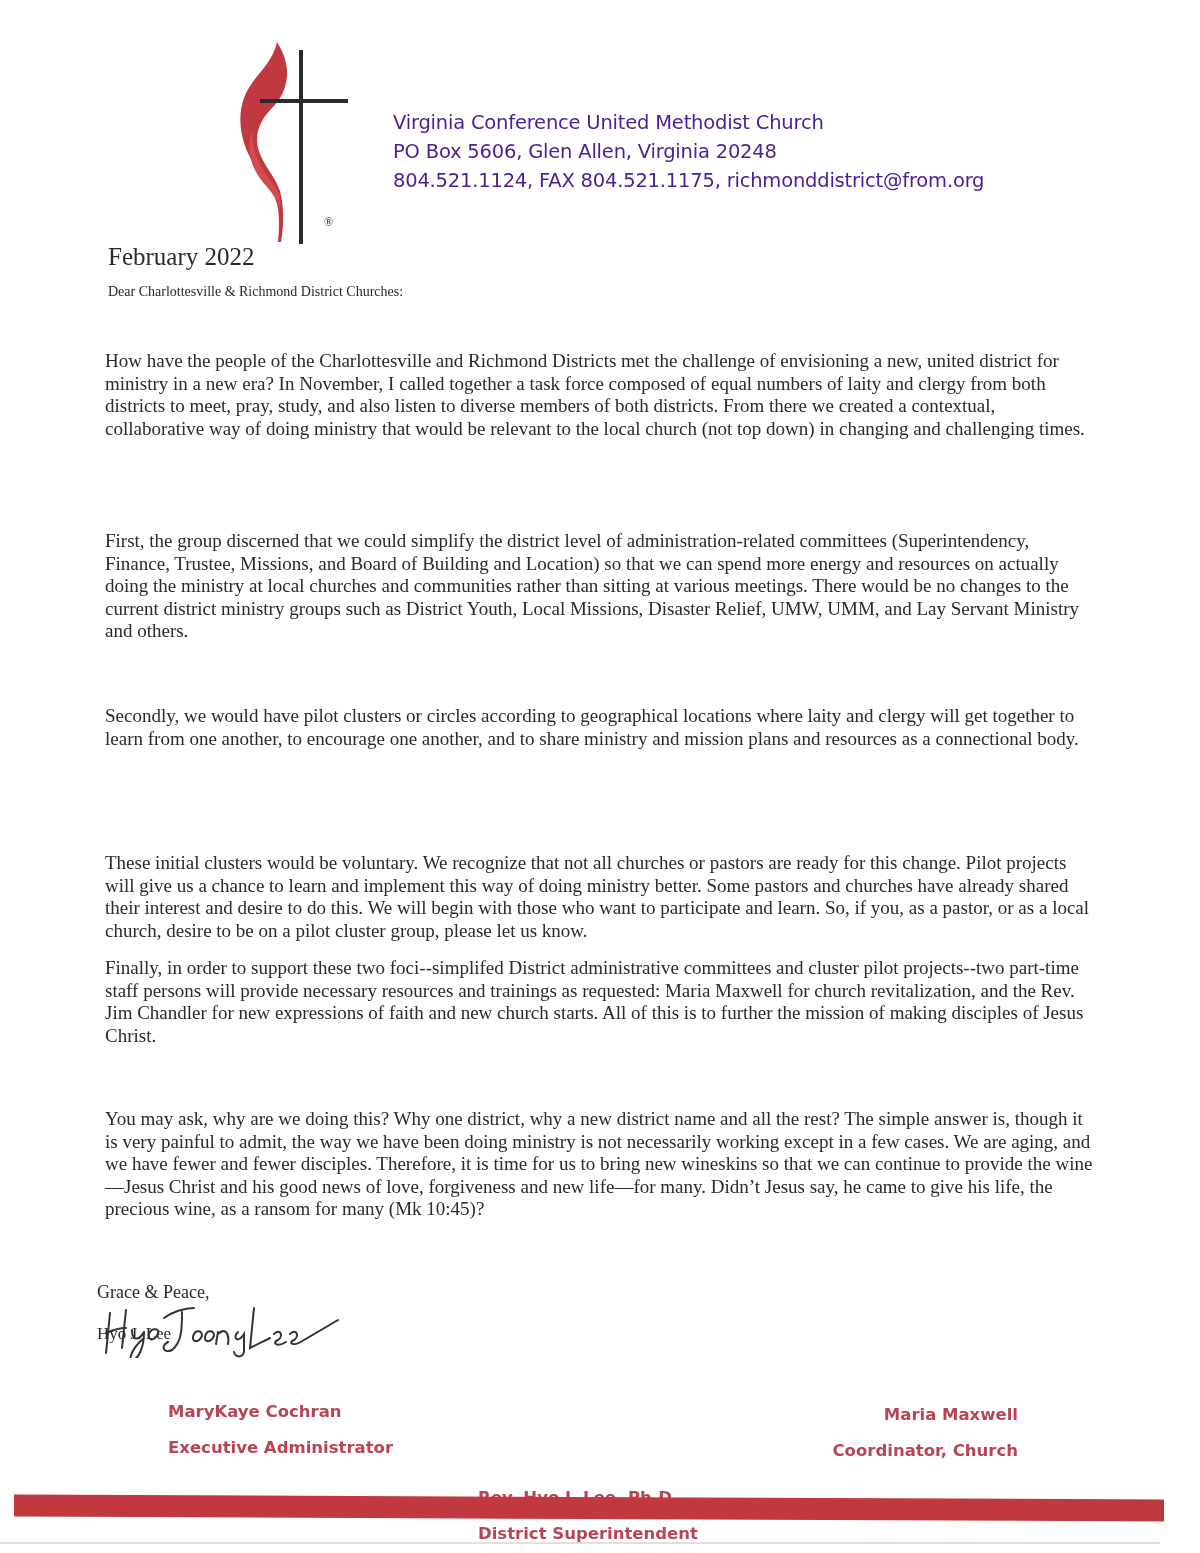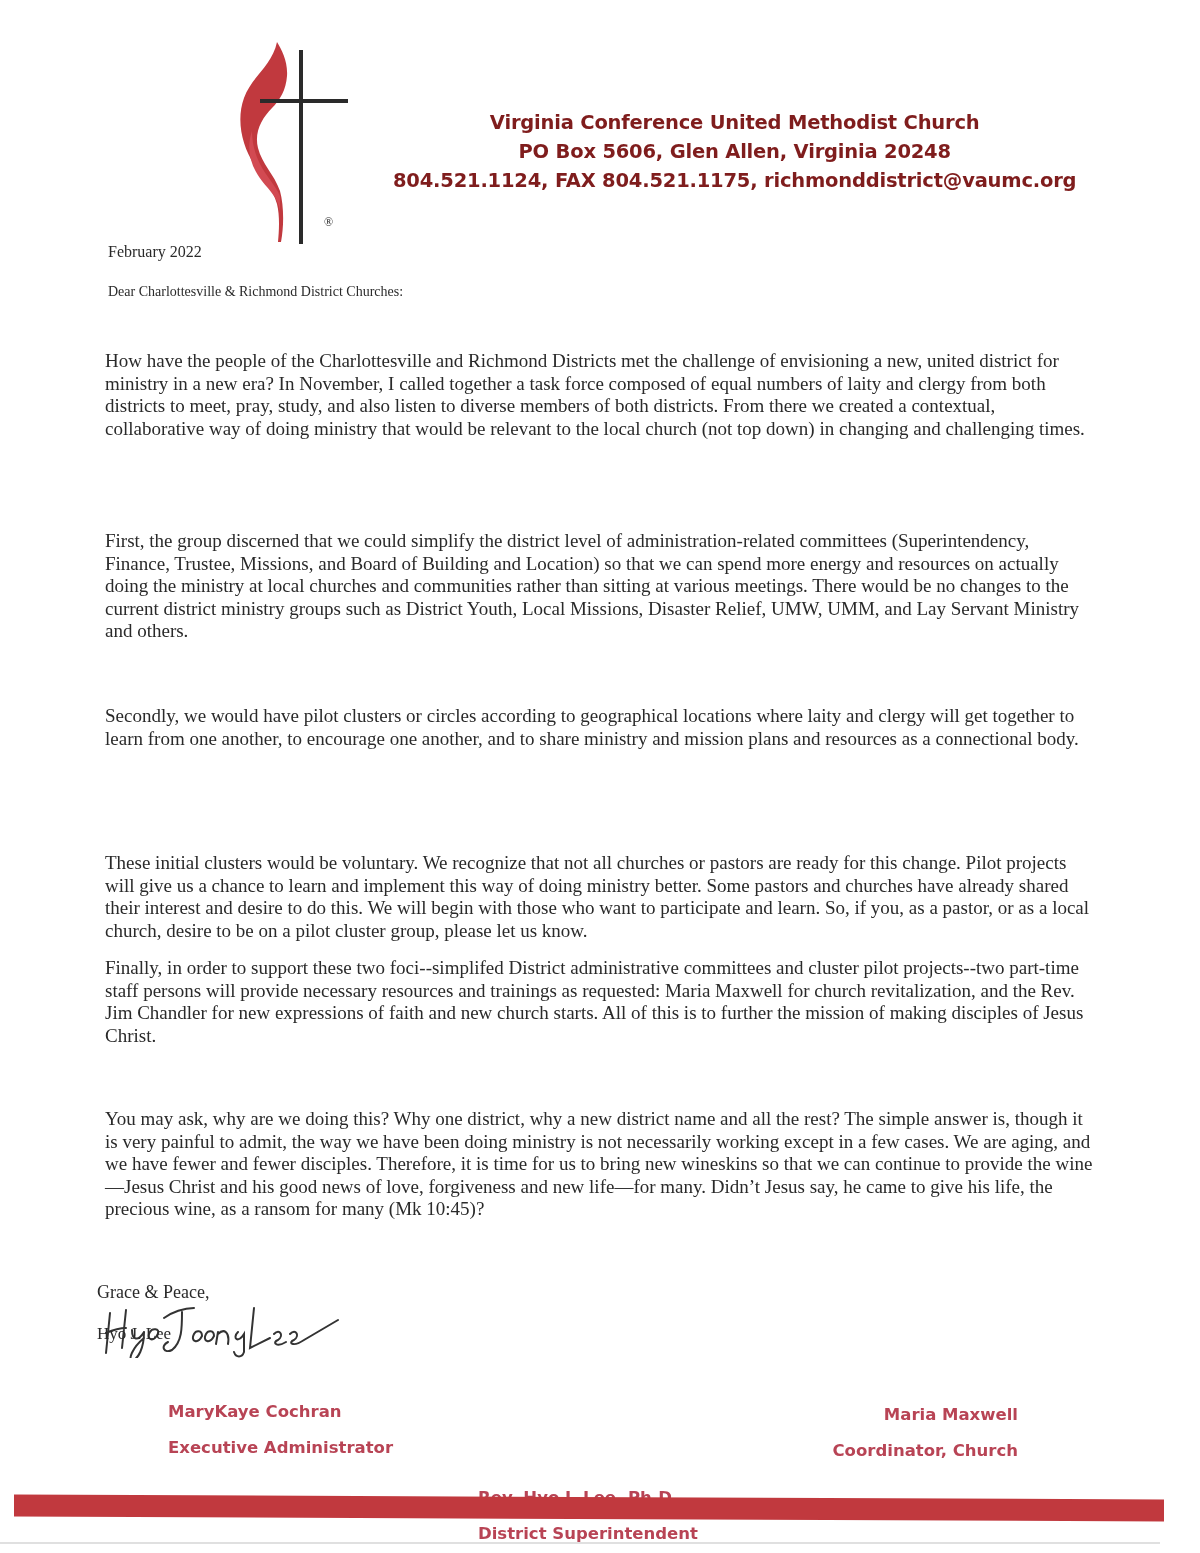--- a/index.html
+++ b/index.html
@@ -1,21 +1,21 @@
 <!DOCTYPE html>
 <html><head>
 <meta charset="utf-8">
 <style>
   html, body { margin: 0; padding: 0; background: #ffffff; }
   body { width: 1200px; height: 1553px; position: relative; overflow: hidden; font-family: "Liberation Serif", serif; color: #2a2a2a; }
   .logo { position: absolute; left: 232px; top: 36px; width: 120px; height: 210px; }
   .letterhead { position: absolute; left: 393px; top: 108px; font-family: "DejaVu Sans", sans-serif; color: #3a3a3a; }
   .lh-title { font-size: 26px; line-height: 34px; color: #3b3b3b; }
-  .lh-line { font-size: 19.5px; line-height: 29px; font-weight: bold; color: #7f1d1d; letter-spacing: -0.2px; text-align: center; }
-  .date { position: absolute; left: 108px; top: 243px; font-size: 16px; }
+  .lh-line { font-size: 19.5px; line-height: 29px; font-weight: normal; color: #4c1d95; letter-spacing: -0.2px; }
+  .date { position: absolute; left: 108px; top: 243px; font-size: 25px; }
   .greeting { position: absolute; left: 108px; top: 284px; font-size: 14px; }
   .para { position: absolute; left: 105px; width: 990px; font-size: 19px; line-height: 22.5px; margin: 0; }
   .p1 { top: 350px; }
   .p2 { top: 530px; }
   .p3 { top: 705px; }
   .p4 { top: 812px; margin-top: 40px; }
   .p5 { top: 957px; }
   .p6 { top: 1108px; }
   .closing { position: absolute; left: 97px; top: 1282px; font-size: 18px; }
   .signature { position: absolute; left: 98px; top: 1298px; width: 260px; height: 60px; }
@@ -37,21 +37,21 @@
     <path d="M28 100 C34 110 42 114 48 122" stroke="#ffffff" stroke-width="2" fill="none"></path>
     <rect x="67" y="14" width="4" height="194" fill="#2a2a2a"></rect>
     <rect x="28" y="63" width="88" height="4" fill="#2a2a2a"></rect>
     <text x="92" y="190" font-size="12" fill="#2a2a2a">®</text>
   </svg>
 </div>
 
 <div class="letterhead">
   <div class="lh-line">Virginia Conference United Methodist Church</div>
   <div class="lh-line">PO Box 5606, Glen Allen, Virginia 20248</div>
-  <div class="lh-line">804.521.1124, FAX 804.521.1175, richmonddistrict@vaumc.org</div>
+  <div class="lh-line">804.521.1124, FAX 804.521.1175, richmonddistrict@from.org</div>
 </div>
 
 <div class="date">February 2022</div>
 <div class="greeting">Dear Charlottesville &amp; Richmond District Churches:</div>
 
 <p class="para p1">How have the people of the Charlottesville and Richmond Districts met the challenge of envisioning a new, united district for ministry in a new era? In November, I called together a task force composed of equal numbers of laity and clergy from both districts to meet, pray, study, and also listen to diverse members of both districts. From there we created a contextual, collaborative way of doing ministry that would be relevant to the local church (not top down) in changing and challenging times.</p>
 <p class="para p2">First, the group discerned that we could simplify the district level of administration-related committees (Superintendency, Finance, Trustee, Missions, and Board of Building and Location) so that we can spend more energy and resources on actually doing the ministry at local churches and communities rather than sitting at various meetings. There would be no changes to the current district ministry groups such as District Youth, Local Missions, Disaster Relief, UMW, UMM, and Lay Servant Ministry and others.</p>
 <p class="para p3">Secondly, we would have pilot clusters or circles according to geographical locations where laity and clergy will get together to learn from one another, to encourage one another, and to share ministry and mission plans and resources as a connectional body.</p>
 <p class="para p4">These initial clusters would be voluntary. We recognize that not all churches or pastors are ready for this change. Pilot projects will give us a chance to learn and implement this way of doing ministry better. Some pastors and churches have already shared their interest and desire to do this. We will begin with those who want to participate and learn. So, if you, as a pastor, or as a local church, desire to be on a pilot cluster group, please let us know.</p>
 <p class="para p5">Finally, in order to support these two foci--simplifed District administrative committees and cluster pilot projects--two part-time staff persons will provide necessary resources and trainings as requested: Maria Maxwell for church revitalization, and the Rev. Jim Chandler for new expressions of faith and new church starts. All of this is to further the mission of making disciples of Jesus Christ.</p>

